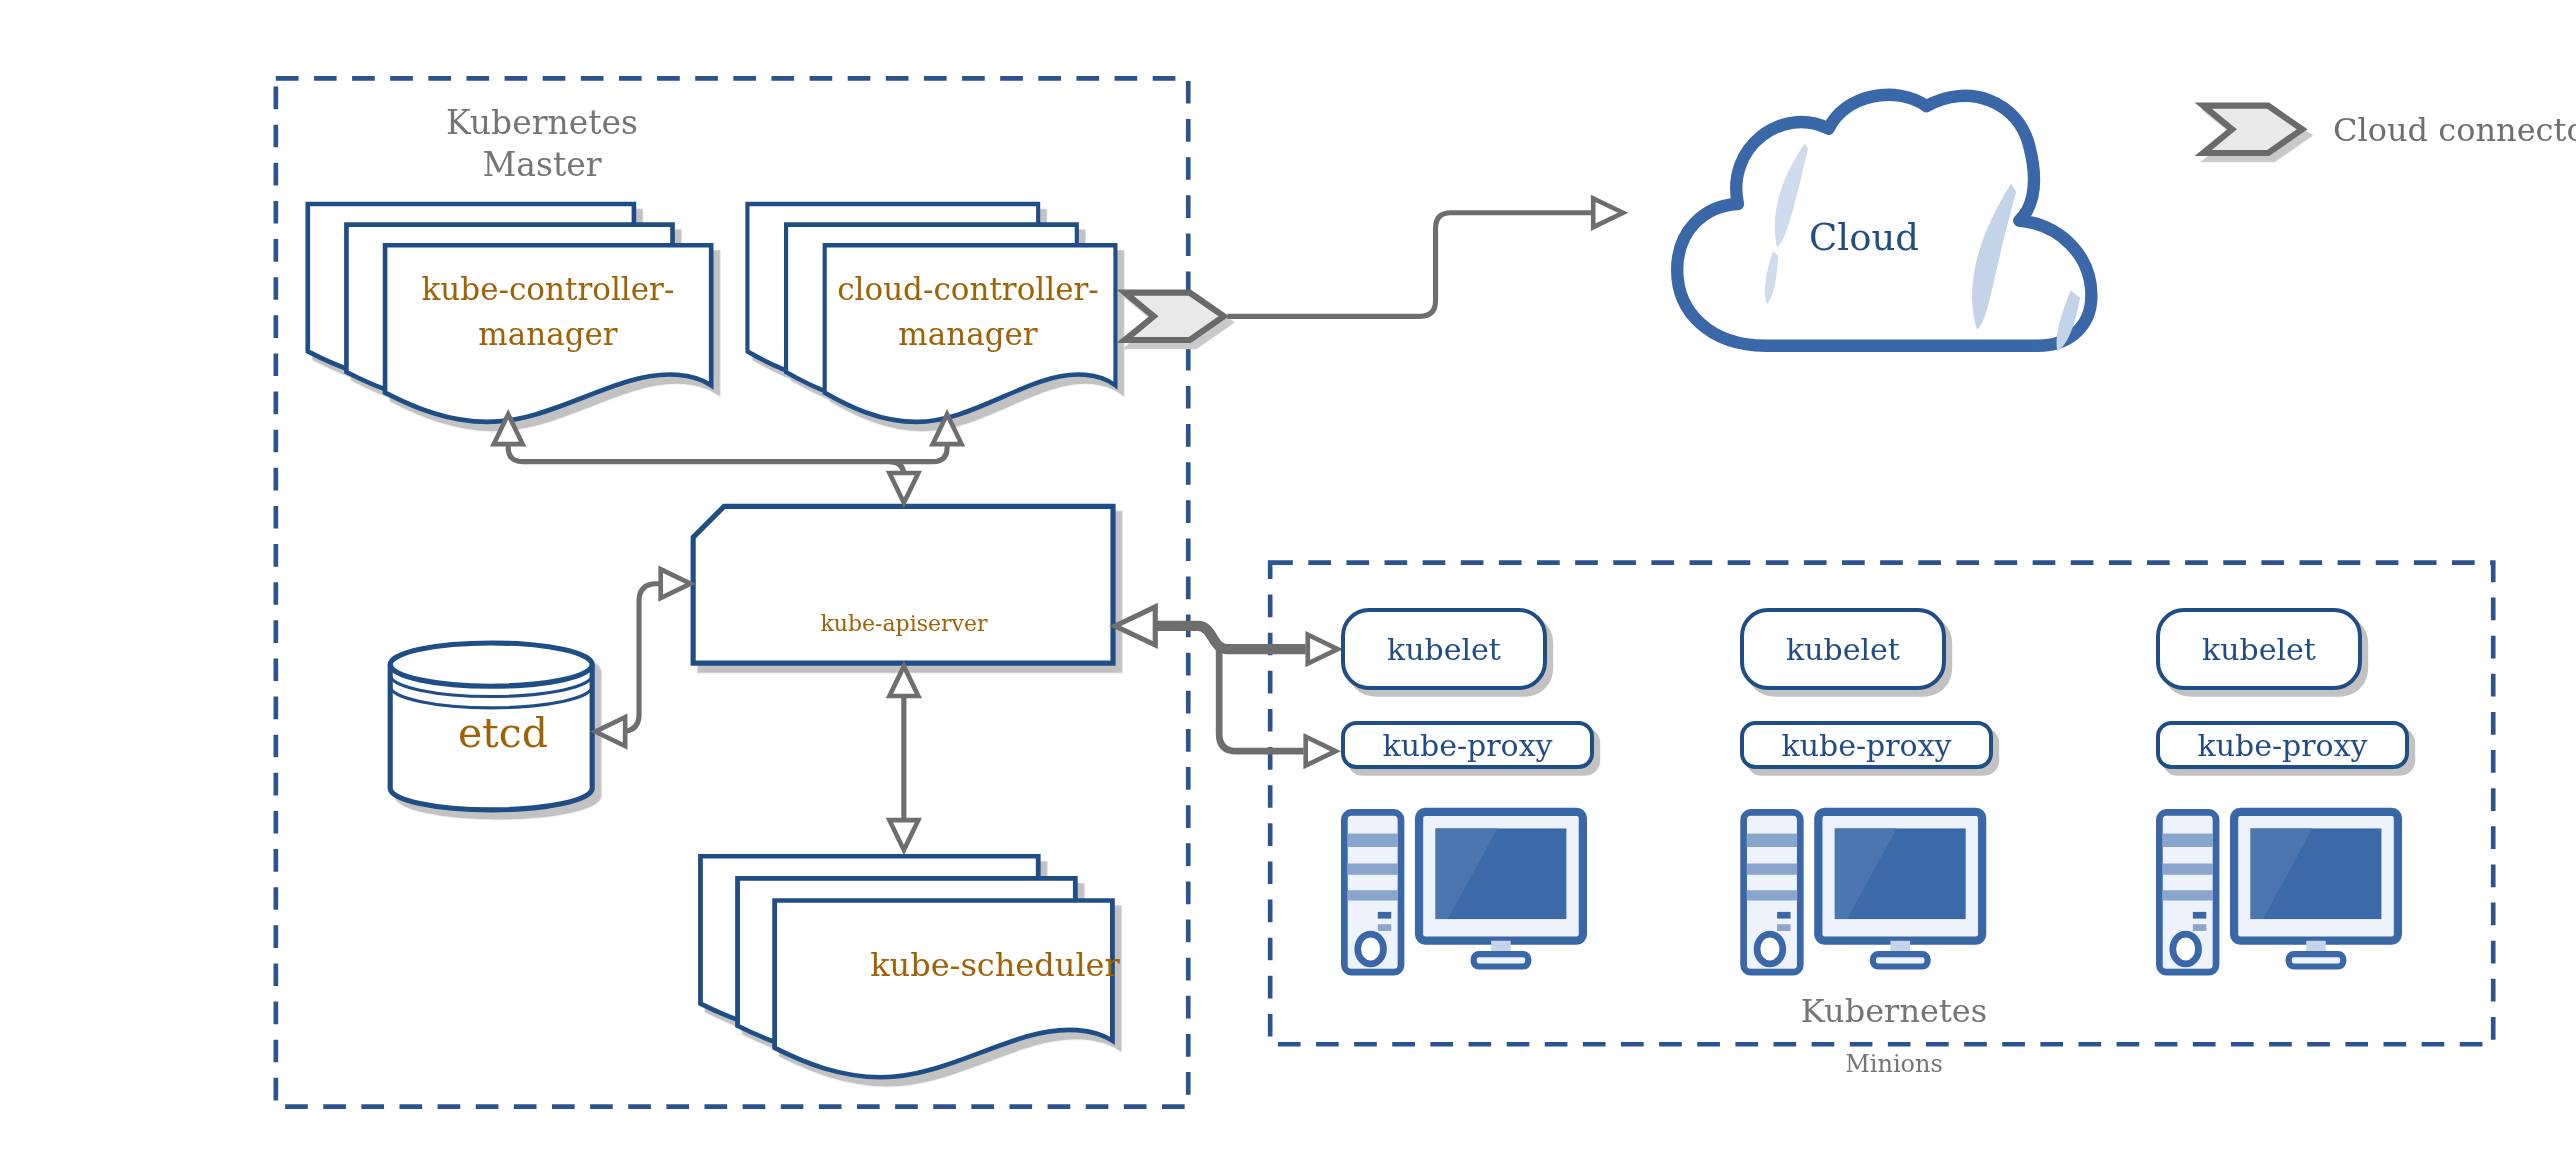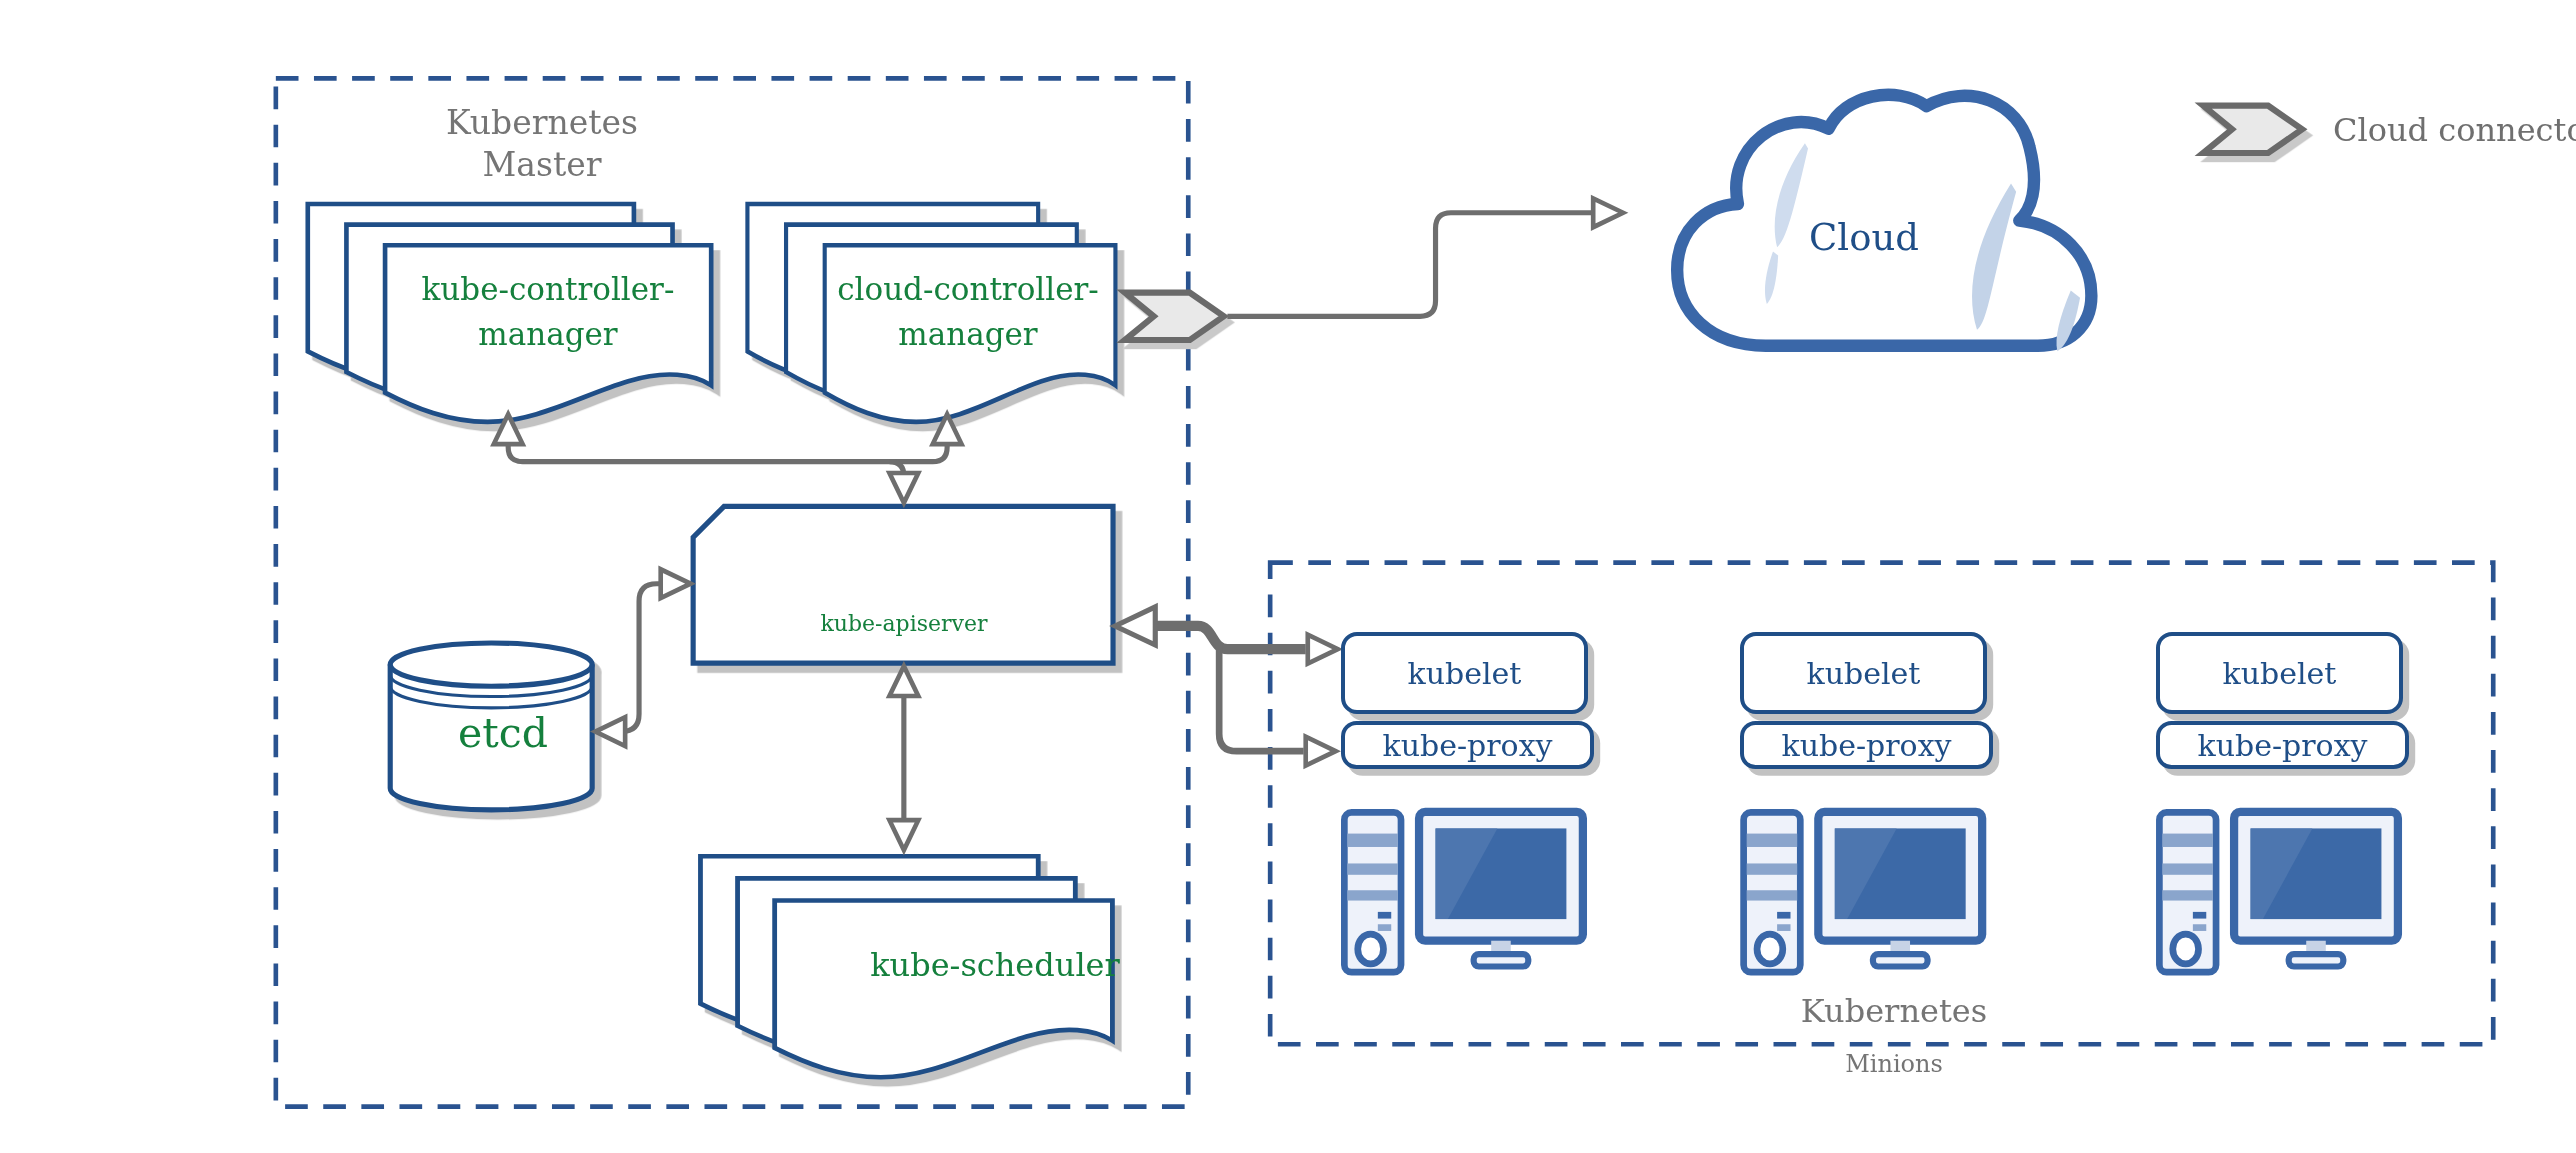--- a/index.html
+++ b/index.html
@@ -1,26 +1,26 @@
 <!DOCTYPE html>
 <html style="font-size:8.2px"><head>
 <meta charset="utf-8">
 <style>
   html,body{margin:0;padding:0;background:#ffffff;}
   body{width:2665px;height:1153px;overflow:hidden;font-family:"DejaVu Serif","Liberation Serif",serif;}
   #canvas{position:relative;width:2665px;height:1153px;background:#ffffff;}
   #shapes{position:absolute;left:0;top:0;z-index:1;}
   .lbl{position:absolute;transform:translate(-50%,-50%);white-space:nowrap;z-index:3;}
-  .blue{color:#15803d;font-size:31px;}
+  .blue{color:#a16207;font-size:31px;}
   .blue-lg{color:#1f4e87;font-size:37px;}
   .gray{color:#757575;font-size:33px;}
   .node-box{position:absolute;z-index:2;box-sizing:border-box;background:#ffffff;
     border:4.1px solid #1f4e87;display:flex;align-items:center;justify-content:center;
     color:#1f4e87;font-size:30px;box-shadow:6.2px 6.7px 0 #c2c2c2;}
-  .kubelet-box{width:247px;height:82px;border-radius:16px;margin-top:24px;}
+  .kubelet-box{width:206px;height:82px;border-radius:28px;}
   .proxy-box{width:253px;height:48px;border-radius:15.5px;}
   .shadowed{filter:drop-shadow(13px 14px 0 #c2c2c2);}
   .shadowed-soft{filter:drop-shadow(11px 12px 0 #c9c9c9);}
 </style>
 </head>
 <body>
 
 <div id="canvas">
 
 <svg id="shapes" width="2665" height="1153" viewBox="0 0 5172 2238" xmlns="http://www.w3.org/2000/svg">

